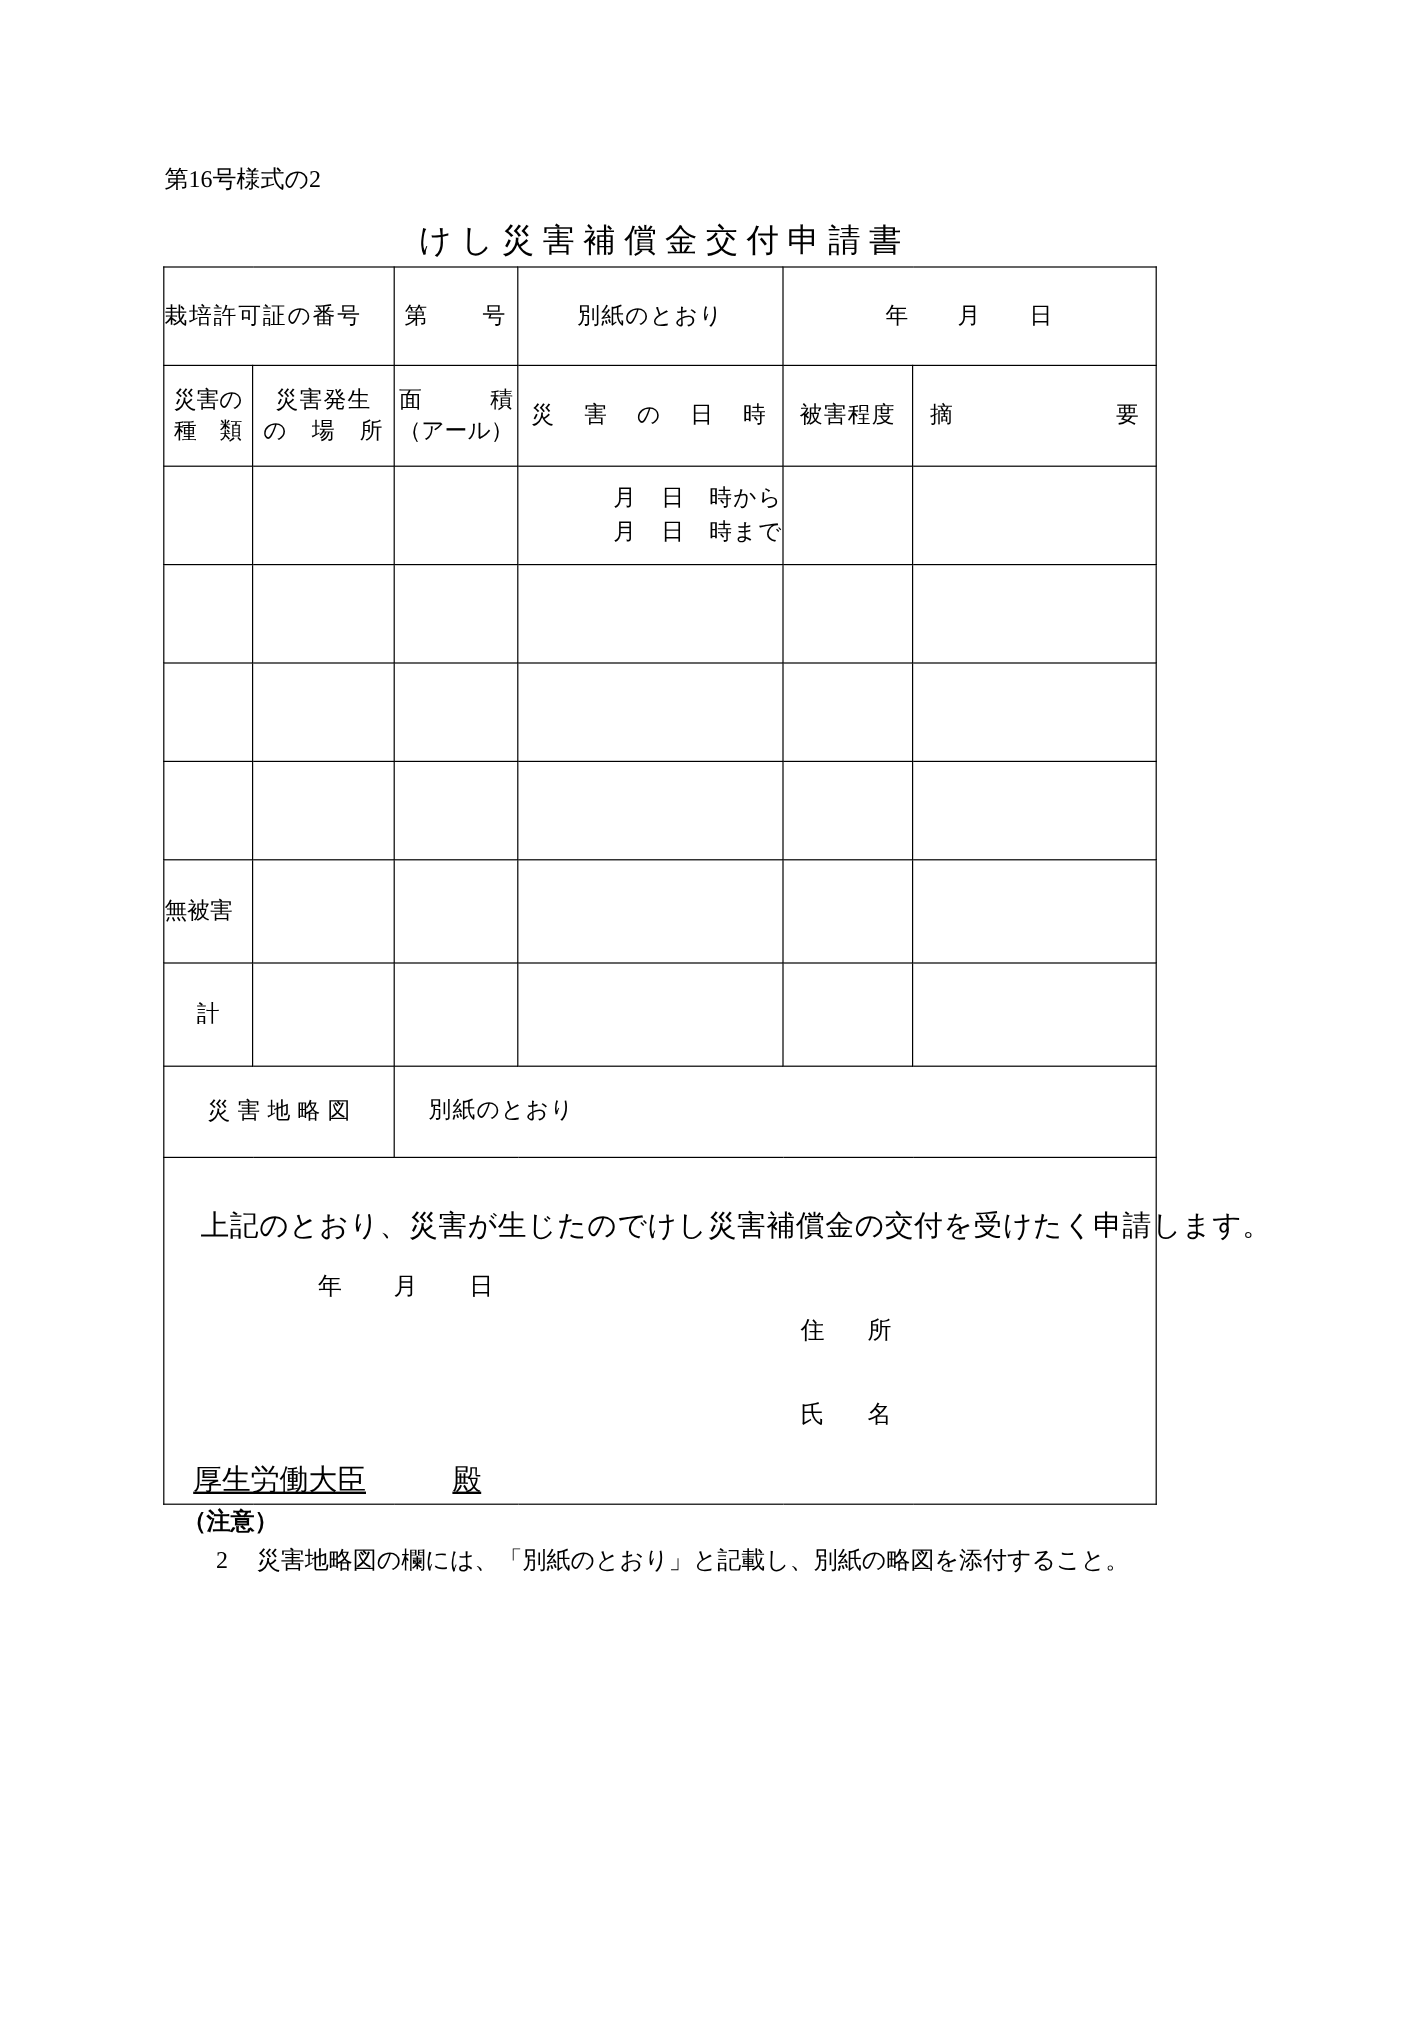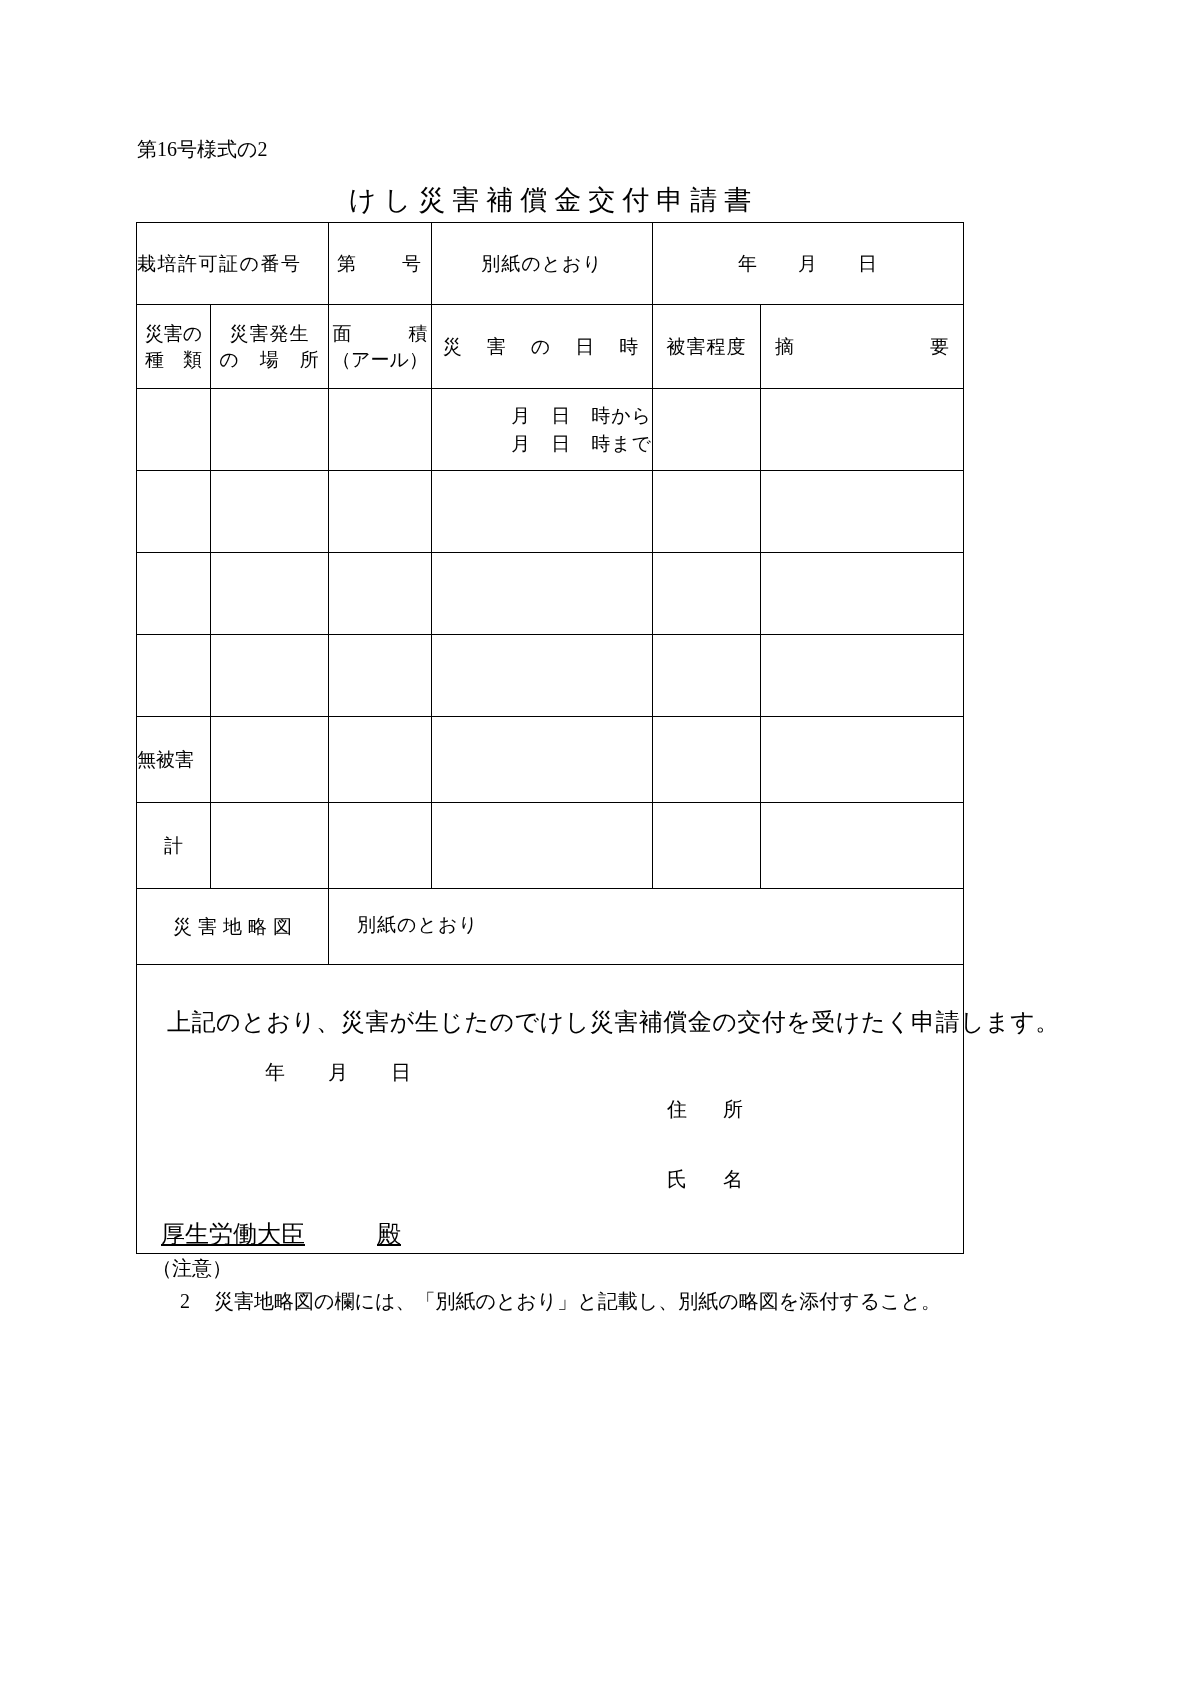--- a/index.html
+++ b/index.html
@@ -155,21 +155,21 @@
   }
   .decl-minister .gap { display: inline-block; width: 72px; }
 
   .notes {
     position: absolute;
     left: 152px;
     top: 1252px;
     font-size: 20px;
     line-height: 1.65;
   }
-  .notes .note-title { display: block; }
+  .notes .note-title { display: block; font-weight: bold; }
   .note-item {
     display: block;
     padding-left: 28px;
     white-space: nowrap;
   }
   .note-item .num { display: inline-block; width: 34px; }
 </style>
 </head>
 <body>
 

